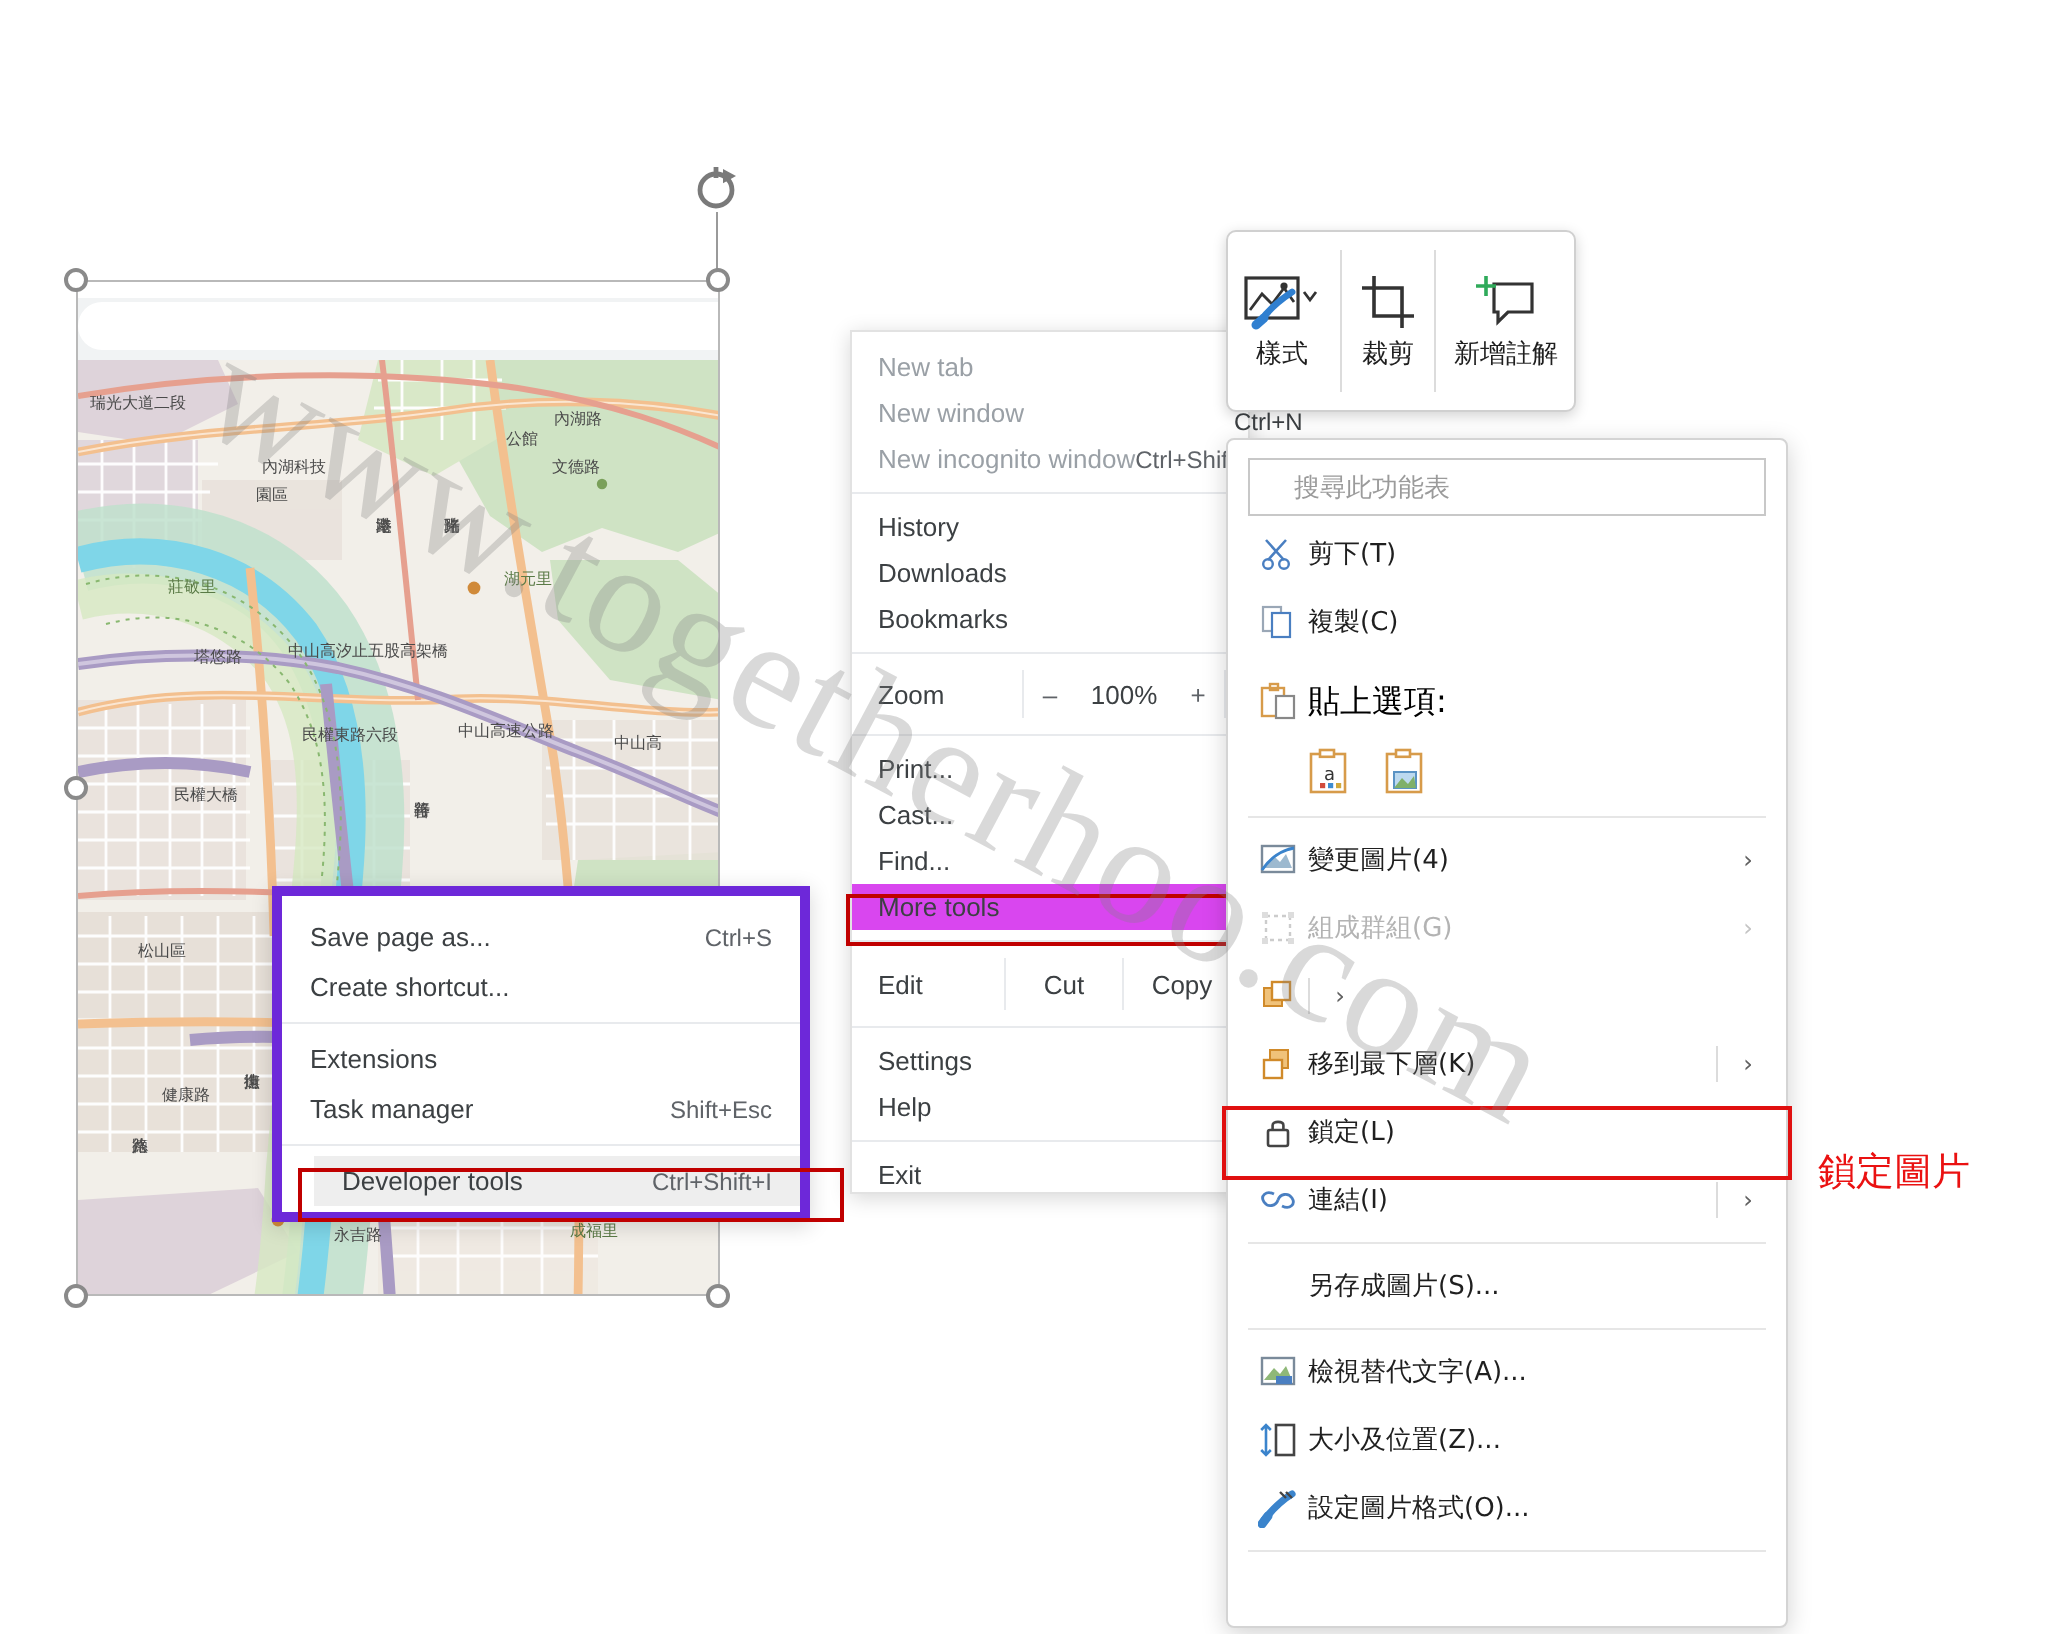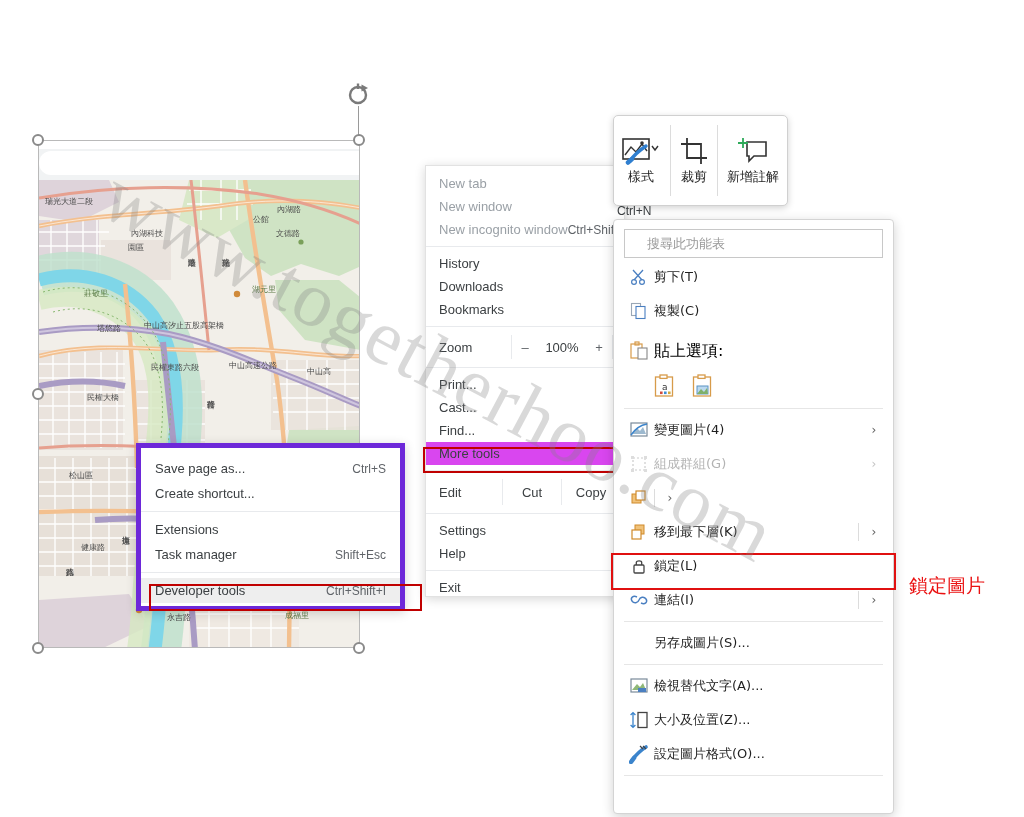--- a/index.html
+++ b/index.html
@@ -176,21 +176,21 @@
     z-index:22;
   }
   #more-tools-menu .mtm-row {
     height:25px;
     display:flex; align-items:center;
     justify-content:space-between;
     padding:0 14px;
     font-size:13px; color:#3c4043;
     white-space:nowrap;
   }
-  #more-tools-menu .mtm-row.sel { background:#eeeeee; }
+  #more-tools-menu .mtm-row.sel { background:#eeeeee;margin-left:16px; }
   #more-tools-menu .mtm-accel { font-size:12px; color:#5f6368; }
   #more-tools-menu .mtm-sep { height:1px; background:#e8eaed; margin:5px 0; }
   #devtools-hl {
     position:absolute;
     left:149px; top:584px;
     width:273px; height:27px;
     border:2px solid #c00000;
     z-index:26; pointer-events:none;
   }
 

